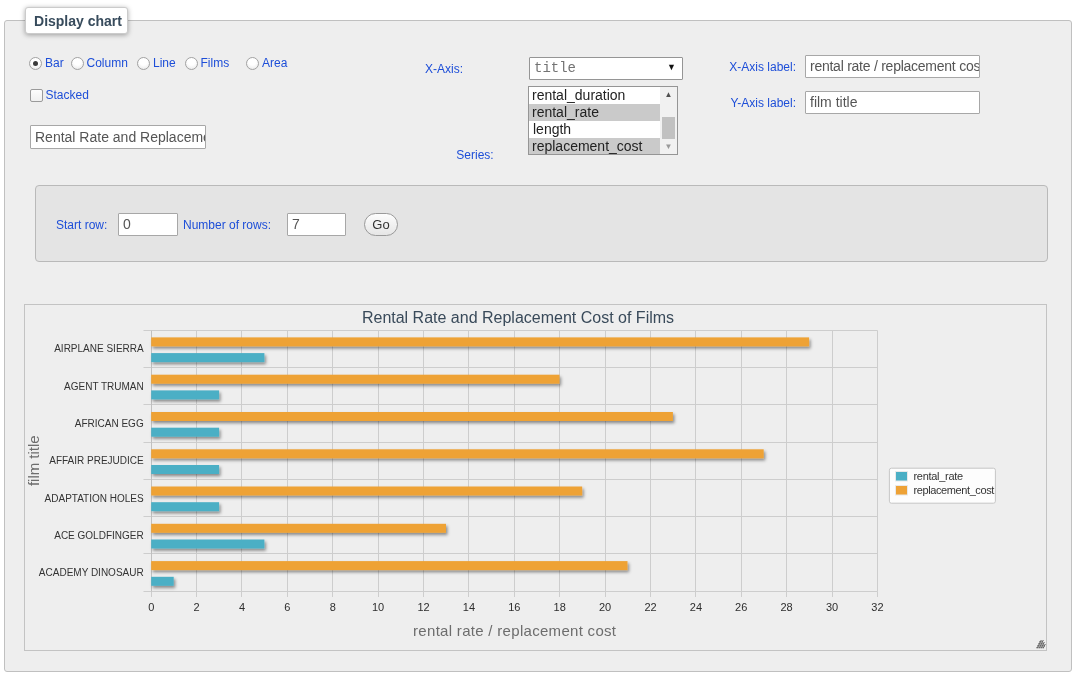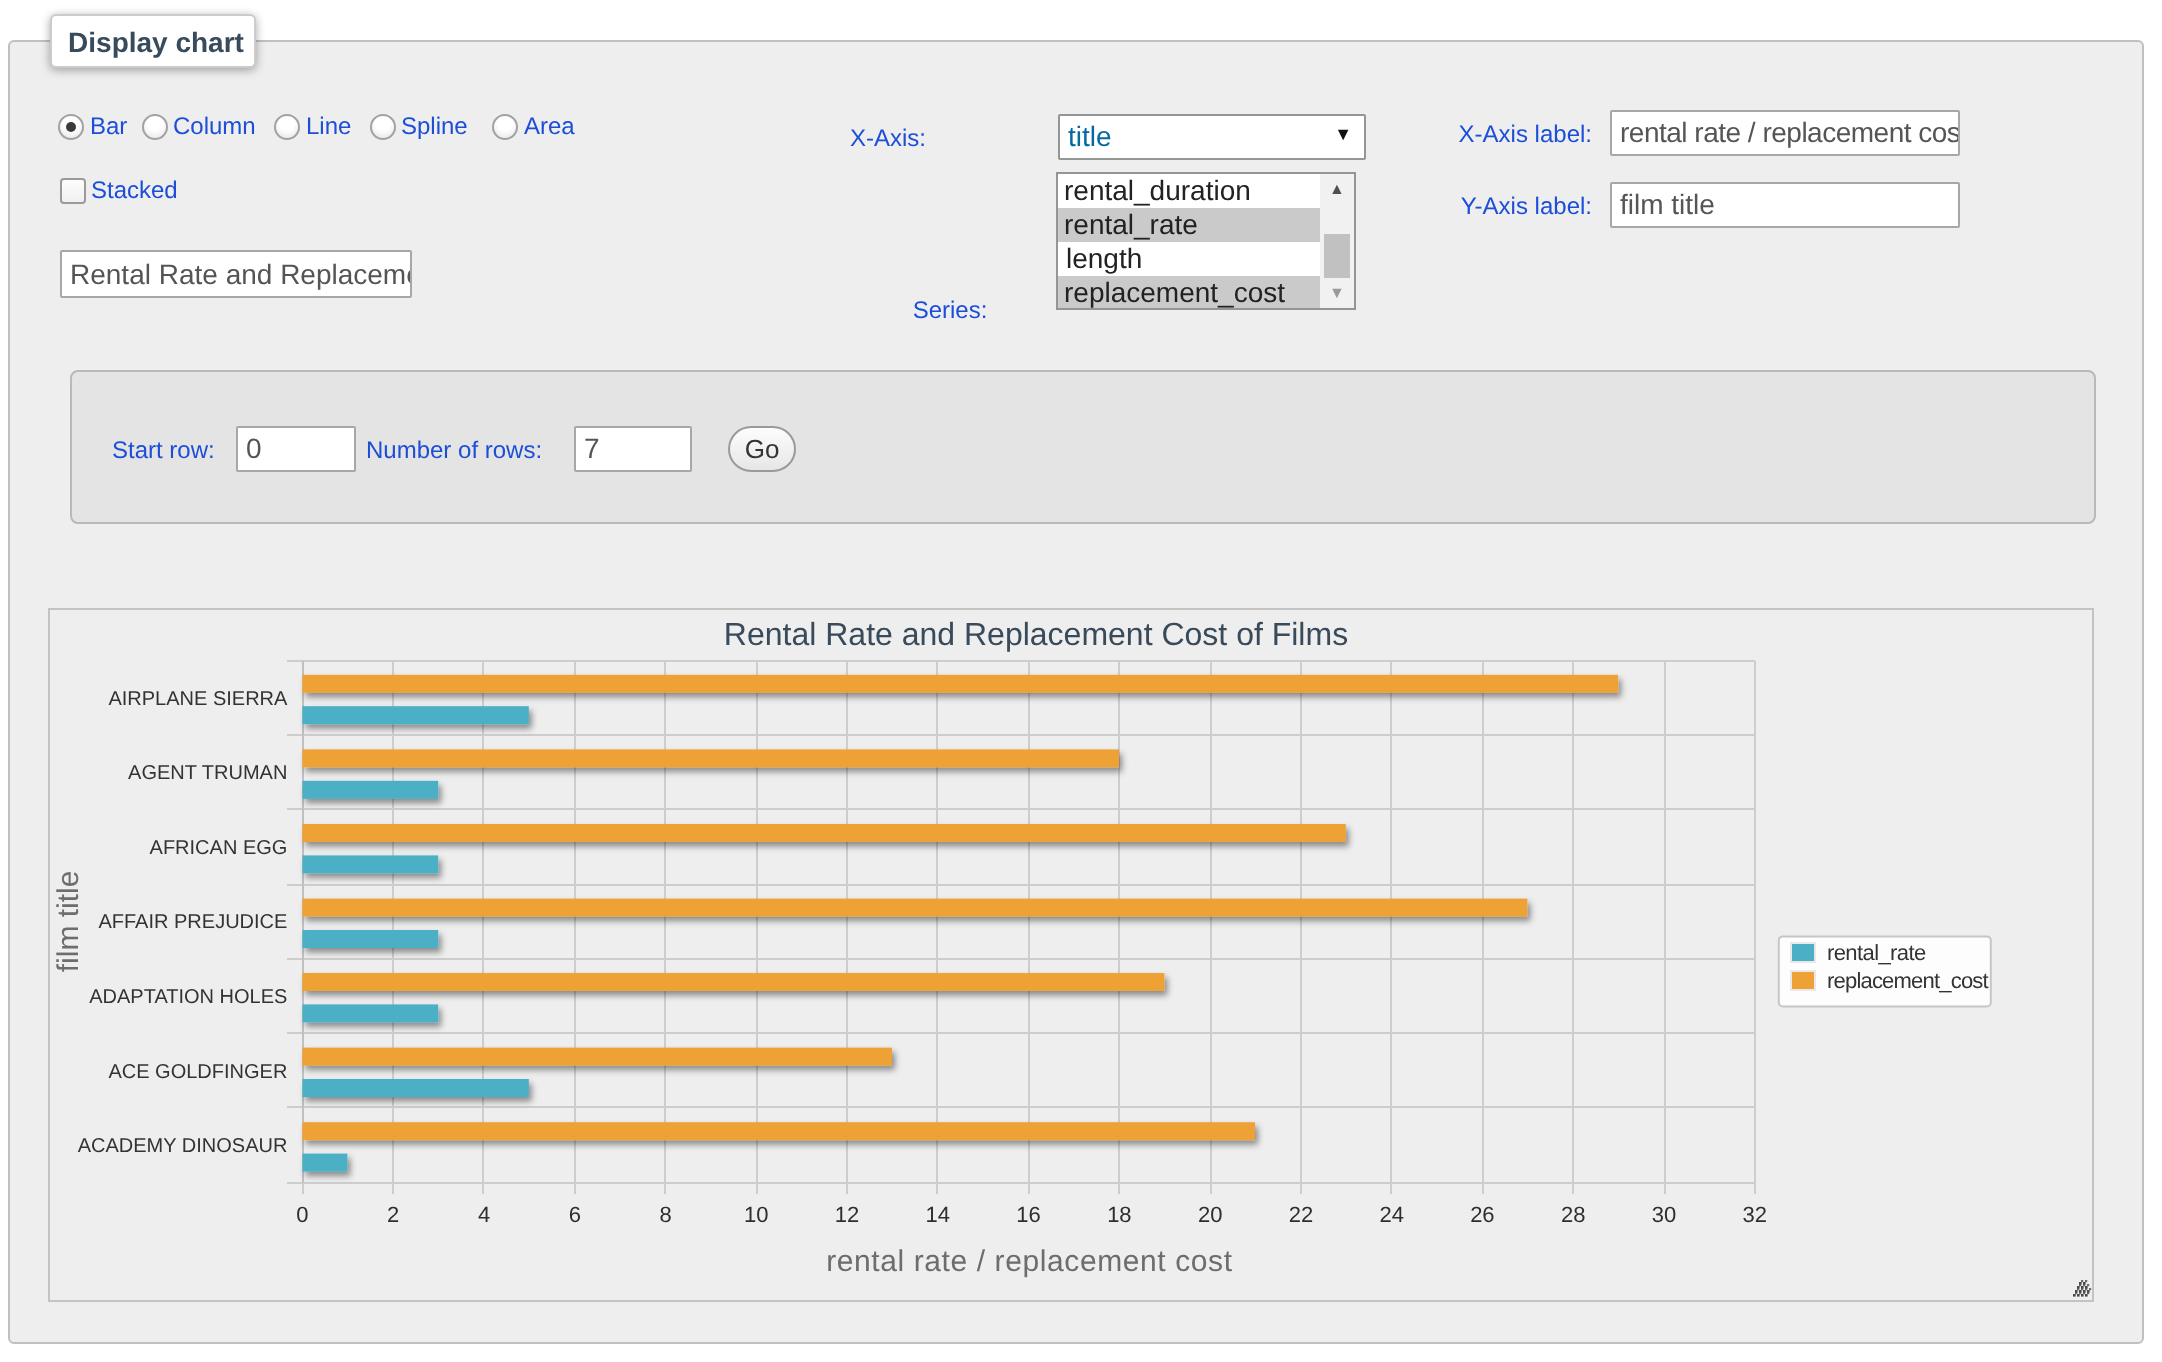--- a/index.html
+++ b/index.html
@@ -25,32 +25,32 @@
        border:1px solid #cbcbcb; border-radius:3px; box-shadow:0 1px 5px rgba(0,0,0,0.35);
        font-size:14px; font-weight:bold; color:#374b5c; line-height:26px; text-align:center; text-indent:3px;">Display chart</div>
 
   <div class="radio on" style="left:29px; top:56.5px;"></div>
     <div class="lbl" style="left:45px; top:56px;">Bar</div>
   <div class="radio" style="left:70.5px; top:56.5px;"></div>
     <div class="lbl" style="left:86.5px; top:56px;">Column</div>
   <div class="radio" style="left:137px; top:56.5px;"></div>
     <div class="lbl" style="left:153px; top:56px;">Line</div>
   <div class="radio" style="left:184.5px; top:56.5px;"></div>
-    <div class="lbl" style="left:200.5px; top:56px;">Spline</div>
+    <div class="lbl" style="left:200.5px; top:56px;">Films</div>
   <div class="radio" style="left:246px; top:56.5px;"></div>
     <div class="lbl" style="left:262px; top:56px;">Area</div>
 
   <div class="cb" style="left:29.5px; top:88.5px;"></div>
     <div class="lbl" style="left:45.5px; top:88px;">Stacked</div>
 
   <div class="tin" style="left:30px; top:125px; width:176px; height:24px; line-height:22px;">Rental Rate and Replacemen</div>
 
   <div class="lbl" style="left:425px; top:61.5px; width:100px; text-align:left;">X-Axis:</div>
   <div class="abs" style="left:529px; top:57px; width:154px; height:23px; background:#fff; border:1px solid #959595; border-radius:1px;">
-     <span style="position:absolute; left:4px; top:2px; font-size:14px; color:#0369a1;">title</span>
+     <span style="position:absolute; left:4px; top:2px; font-size:14px; color:#737373;font-family:Liberation Mono, monospace;">title</span>
      <span style="position:absolute; right:6px; top:4px; font-size:9px; color:#111;">▼</span>
   </div>
 
   <div class="lbl" style="left:425px; top:148px; width:100px; text-align:center;">Series:</div>
   <div class="abs" style="left:528px; top:86px; width:150px; height:69px; background:#fff; border:1px solid #959595; overflow:hidden;">
      <div style="position:absolute; left:0; top:0px; width:143px; height:17px; font-size:14px; color:#222; padding-left:3px; line-height:17px;">rental_duration</div>
      <div style="position:absolute; left:0; top:17px; width:131px; height:17px; font-size:14px; color:#222; padding-left:3px; line-height:17px; background:#cacaca;">rental_rate</div>
      <div style="position:absolute; left:0; top:34px; width:131px; height:17px; font-size:14px; color:#222; padding-left:4px; line-height:17px;">length</div>
      <div style="position:absolute; left:0; top:51px; width:131px; height:17px; font-size:14px; color:#222; padding-left:3px; line-height:17px; background:#cacaca;">replacement_cost</div>
 

